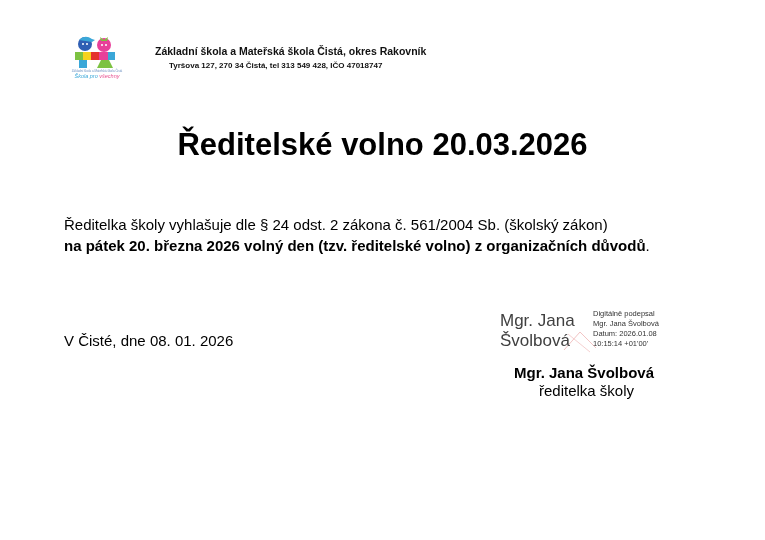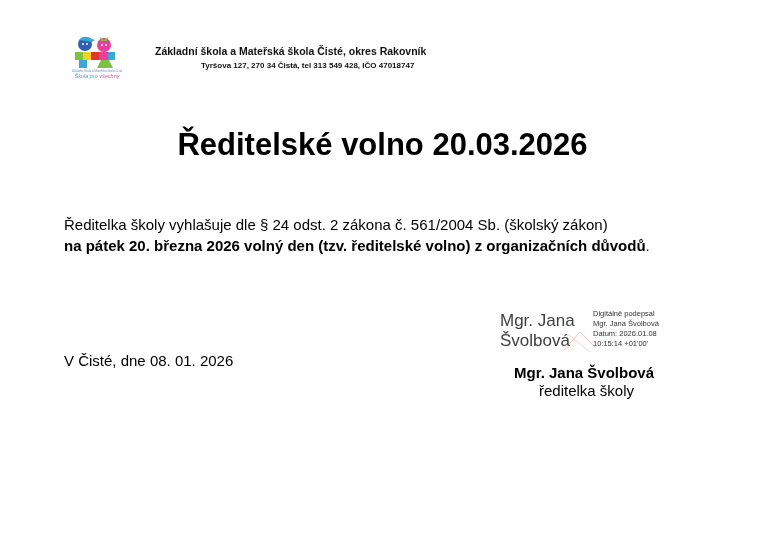--- a/index.html
+++ b/index.html
@@ -8,29 +8,29 @@
   .sans { font-family: "Liberation Sans", "DejaVu Sans", sans-serif; }
 
   .logo { position: absolute; left: 71px; top: 34px; width: 52px; height: 54px; }
   .logo-caption { position: absolute; left: 70px; top: 70px; width: 54px; text-align: center; }
   .logo-caption .tiny { font-size: 3px; color: #6a8fc0; line-height: 3px; }
   .logo-caption .motto { font-size: 5.5px; line-height: 7px; font-style: italic; }
   .logo-caption .motto .m1 { color: #3aa7d8; }
   .logo-caption .motto .m2 { color: #e8508f; }
 
   .school-name { position: absolute; left: 155px; top: 45px; font-size: 10.5px; font-weight: bold; color: #111; white-space: nowrap; }
-  .school-address { position: absolute; left: 169px; top: 61px; font-size: 8px; font-weight: bold; color: #111; white-space: nowrap; margin-left: 32px; }
+  .school-address { position: absolute; left: 169px; top: 61px; font-size: 8px; font-weight: bold; color: #111; white-space: nowrap; }
 
   .title { position: absolute; left: 0; width: 765px; top: 127px; text-align: center; font-size: 31px; font-weight: bold; white-space: nowrap; }
 
   .para1 { position: absolute; left: 64px; top: 216px; font-size: 15px; white-space: nowrap; }
   .para2 { position: absolute; left: 64px; top: 237px; font-size: 15px; font-weight: bold; white-space: nowrap; }
   .para2 .dot { font-weight: normal; }
 
-  .place-date { position: absolute; left: 64px; top: 332px; font-size: 15px; white-space: nowrap; margin-top: 20px; }
+  .place-date { position: absolute; left: 64px; top: 332px; font-size: 15px; white-space: nowrap; }
 
   .sig-box { position: absolute; left: 500px; top: 308px; width: 170px; height: 48px; }
   .sig-name-big { position: absolute; left: 0; top: 3px; font-size: 17px; line-height: 20px; color: #404040; white-space: nowrap; }
   .sig-details { position: absolute; left: 77px; top: 1px; font-size: 7.5px; line-height: 10px; color: #333; white-space: nowrap; margin-left: 16px; }
   .sig-mark { position: absolute; left: 60px; top: 18px; width: 40px; height: 28px; }
 
   .signer-name { position: absolute; left: 514px; top: 364px; font-size: 15px; font-weight: bold; white-space: nowrap; }
   .signer-role { position: absolute; left: 539px; top: 382px; font-size: 15px; white-space: nowrap; }
 </style>
 </head>
@@ -59,21 +59,21 @@
   </svg>
 </div>
 <div class="logo-caption sans">
   <div class="tiny">Základní škola a Mateřská škola Čistá</div>
   <div class="motto">
     <span class="m1">Škola pro</span>
     <span class="m2">všechny</span>
   </div>
 </div>
 
-<div class="school-name sans">Základní škola a Mateřská škola Čisté, okres Rakovník</div>
+<div class="school-name sans">Základní škola a Mateřská škola Čistá, okres Rakovník</div>
 <div class="school-address sans">Tyršova 127, 270 34 Čistá, tel 313 549 428, IČO 47018747</div>
 
 <div class="title serif">Ředitelské volno 20.03.2026</div>
 
 <div class="para1 serif">Ředitelka školy vyhlašuje dle § 24 odst. 2 zákona č. 561/2004 Sb. (školský zákon)</div>
 <div class="para2 serif">
   <span>na pátek 20. března 2026 volný den (tzv. ředitelské volno) z organizačních důvodů</span><span class="dot">.</span>
 </div>
 
 <div class="place-date serif">V Čisté, dne 08. 01. 2026</div>

